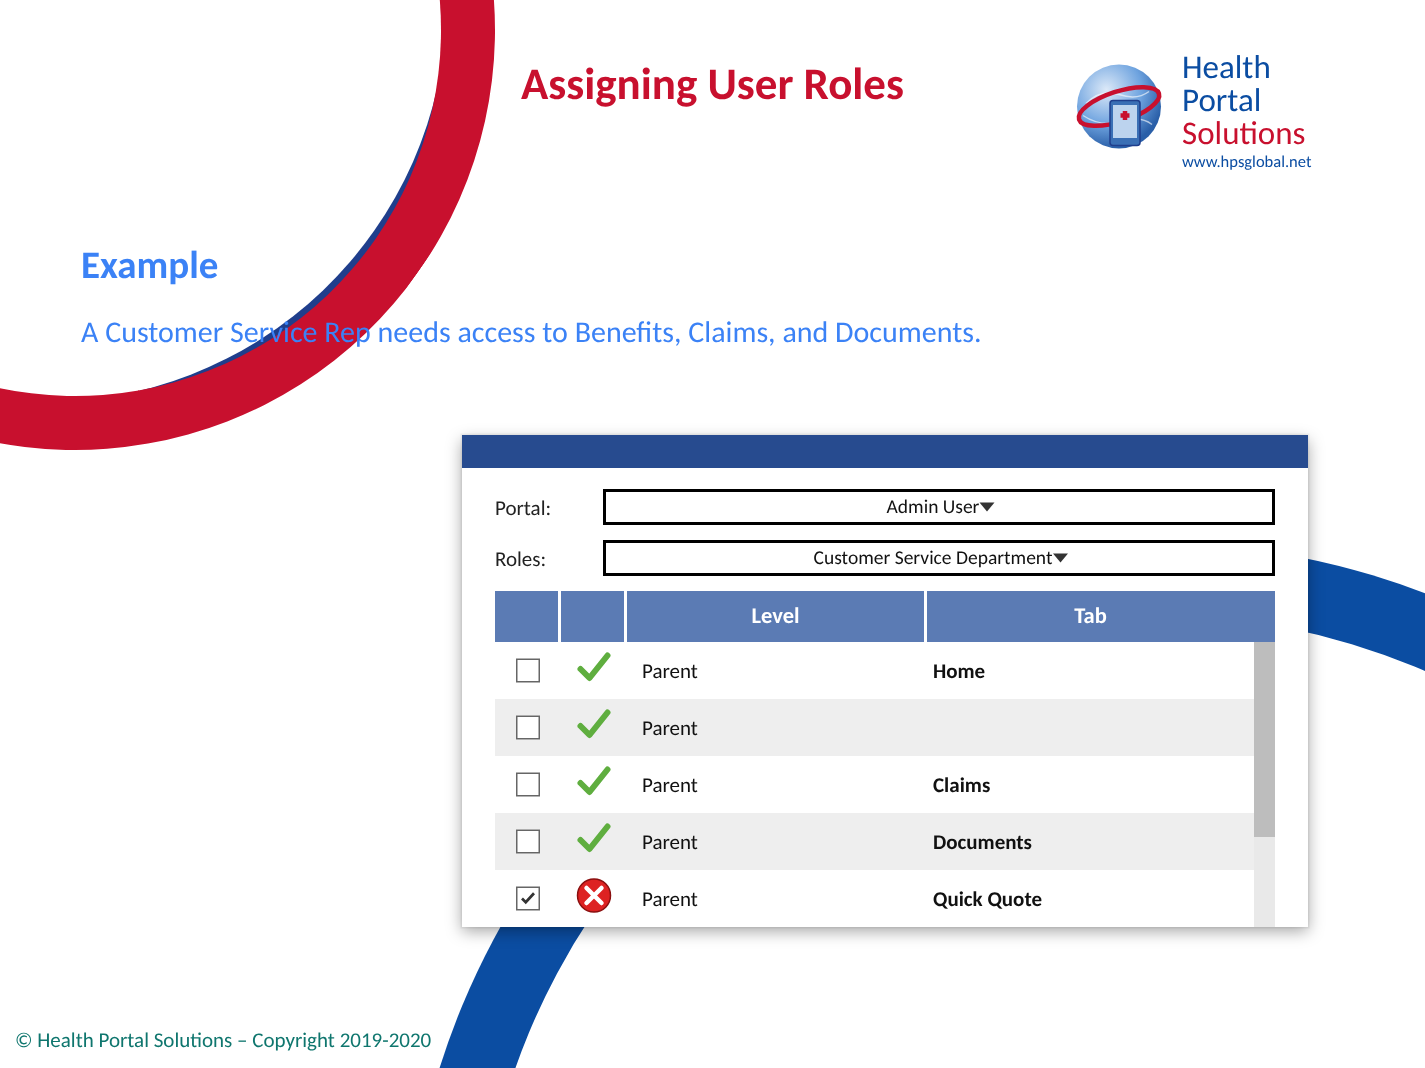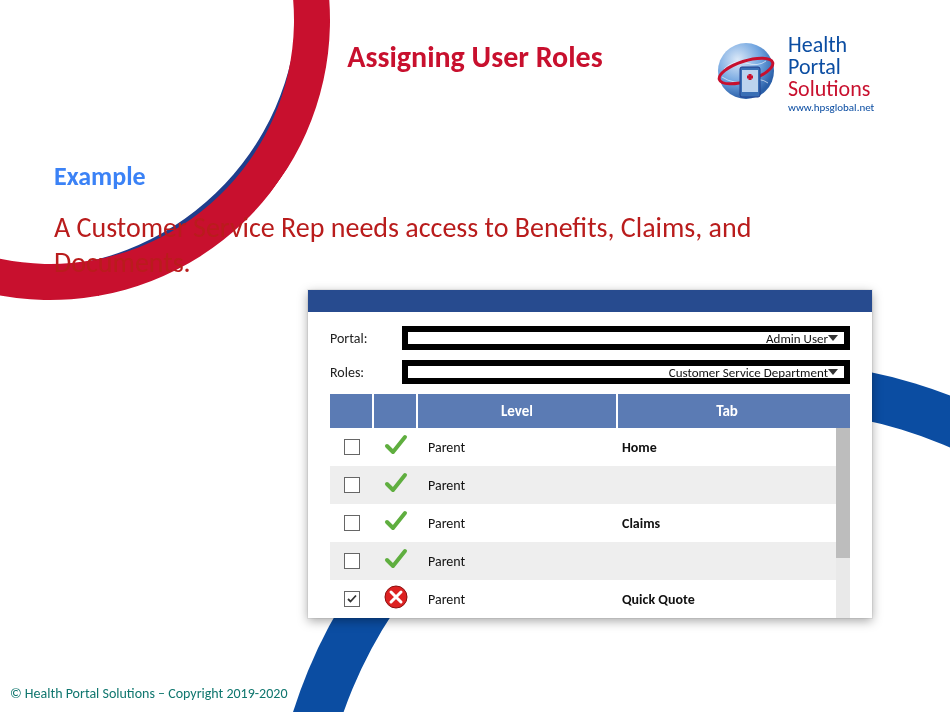--- a/index.html
+++ b/index.html
@@ -87,21 +87,21 @@
 
   .content {
     position: absolute;
     top: 160px; left: 54px;
     width: 840px;
   }
   .section-heading {
     font-size: 26px; font-weight: 700; color: #3b82f6; margin-bottom: 18px;
   }
   .body-text {
-    font-size: 28px; color: #b91c1c;
+    font-size: 20px; color: #3b82f6;
   }
 
   
   .panel {
     position: absolute;
     top: 290px; left: 308px;
     width: 564px;
     background: #fff;
     box-shadow: 0 3px 10px rgba(0,0,0,0.35), 0 0 0 1px rgba(0,0,0,0.05);
   }
@@ -116,23 +116,23 @@
     display: flex; align-items: center;
     margin-bottom: 10px;
     gap: 20px;
   }
   .form-label {
     width: 52px; font-size: 14px; color: #222;
   }
   .select {
     flex: 1;
     height: 24px;
-    border: 6px solid #000000;
+    border: 2px solid #000000;
     background: #fff;
-    display: flex; align-items: center; justify-content: flex-end;
+    display: flex; align-items: center; justify-content: center;
     padding: 0 6px 0 8px;
     font-size: 13px;
     color: #111;
     cursor: pointer;
   }
   .select .caret {
     width: 0; height: 0;
     border-left: 5px solid transparent;
     border-right: 5px solid transparent;
     border-top: 6px solid #333;
@@ -311,20 +311,21 @@
             <div class="grid-row alt">
               <div class="cell-check">
                 <span class="chk"></span>
               </div>
               <div class="cell-status">
                 <span><svg width="26" height="26" viewBox="0 0 26 26">
                     <path d="M4 14 L10 20 L22 5" stroke="#5fae3f" stroke-width="4" fill="none" stroke-linecap="round" stroke-linejoin="round"></path>
                   </svg></span>
               </div>
               <div class="cell-level">Parent</div>
+              <div class="cell-tab" style="padding-right: 14px;">Documents</div>
             </div>
             <div class="grid-row">
               <div class="cell-check">
                 <span class="chk">
                   <svg width="12" height="12" viewBox="0 0 12 12">
                     <path d="M2 6 l2.5 2.5 L10 2.5" stroke="#333" stroke-width="1.8" fill="none"></path>
                   </svg>
                 </span>
               </div>
               <div class="cell-status">

